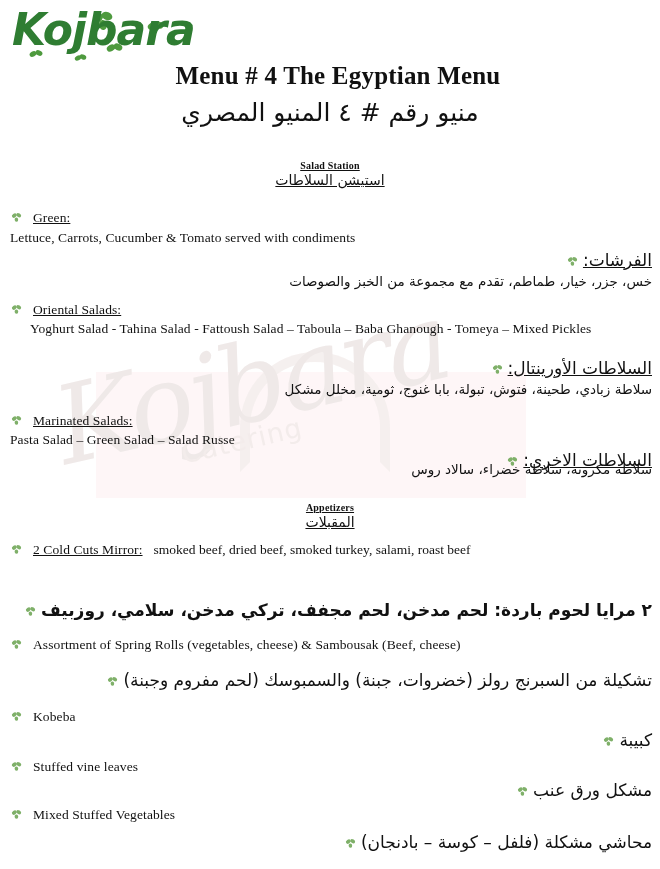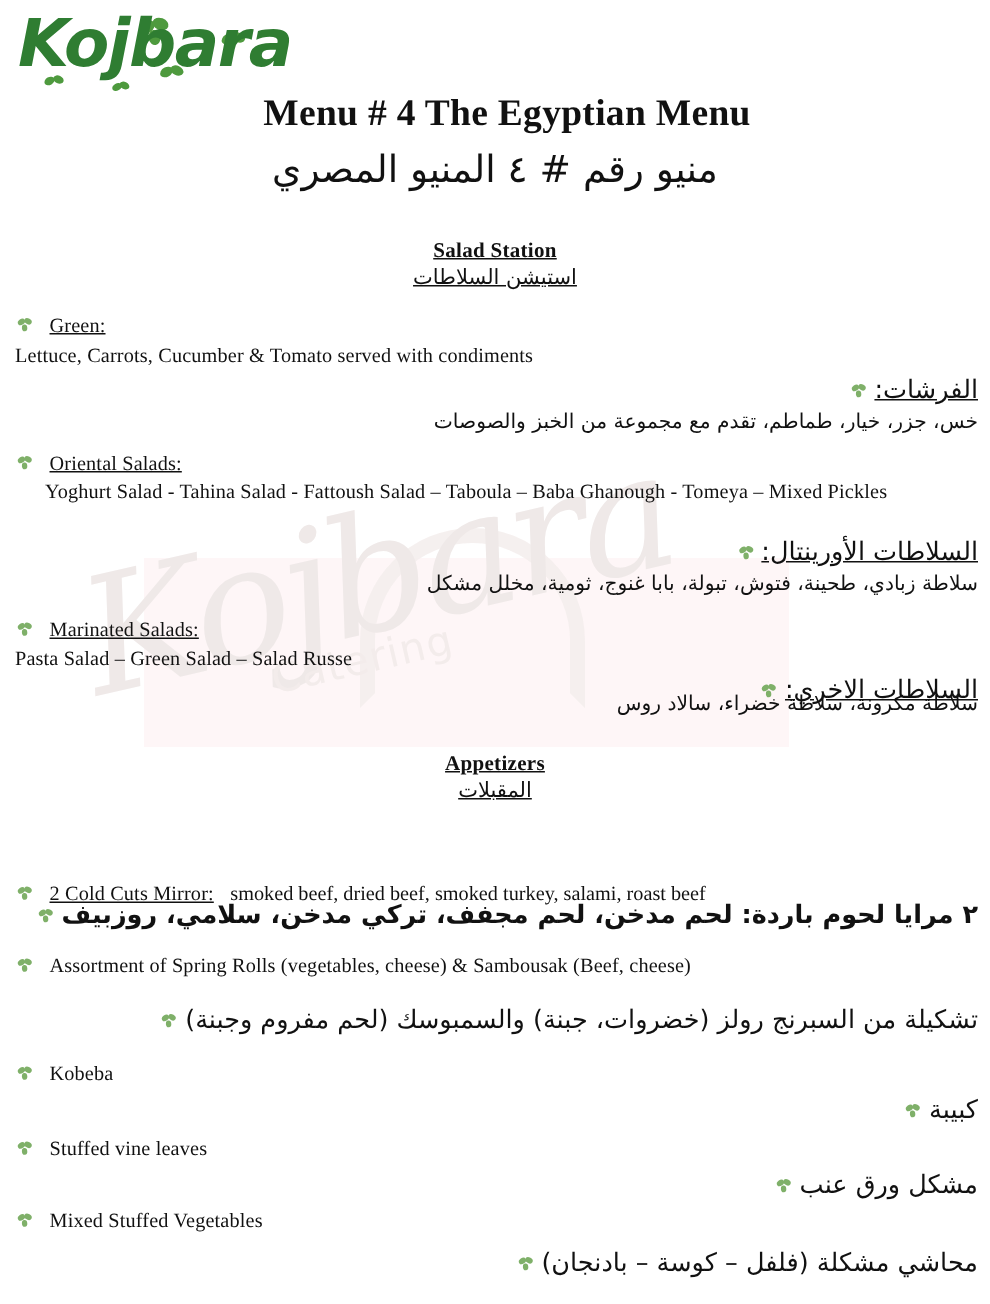--- a/index.html
+++ b/index.html
@@ -97,21 +97,21 @@
     left: 0; right: 0; top: 98px;
     text-align: center;
     font-size: 25px;
     direction: rtl;
     font-family: "DejaVu Sans", sans-serif;
   }
 
   
   .section { position: absolute; left: 0; right: 0; text-align: center; }
   .section .en {
-    font-size: 14px;
+    font-size: 10px;
     font-weight: bold;
     text-decoration: underline;
     letter-spacing: .2px;
   }
   .section .ar {
     font-size: 14px;
     direction: rtl;
     text-decoration: underline;
     font-family: "DejaVu Sans", sans-serif;
     margin-top: 1px;
@@ -286,21 +286,21 @@
   </div>
   <div class="row rtl" style="top:460px;">
     <span class="desc-ar">سلاطة مكرونة، سلاطة خضراء، سالاد روس</span>
   </div>
 
   <div class="section" style="top:502px;">
     <div class="en">Appetizers</div>
     <div class="ar">المقبلات</div>
   </div>
 
-  <div class="row ltr" style="top:587px;">
+  <div class="row ltr" style="top:540px;">
     <span class="bullet">
       <svg width="13" height="13" viewBox="0 0 13 13">
           <g fill="#7fb069">
         <ellipse cx="4.3" cy="4.6" rx="2.6" ry="1.9" transform="rotate(-35 4.3 4.6)"></ellipse>
         <ellipse cx="8.7" cy="4.2" rx="2.6" ry="1.9" transform="rotate(30 8.7 4.2)"></ellipse>
         <ellipse cx="6.4" cy="8.6" rx="2.2" ry="1.8" transform="rotate(85 6.4 8.6)"></ellipse>
       </g>
         </svg>
     </span>
     <span class="lbl-en u">2 Cold Cuts Mirror:</span>

